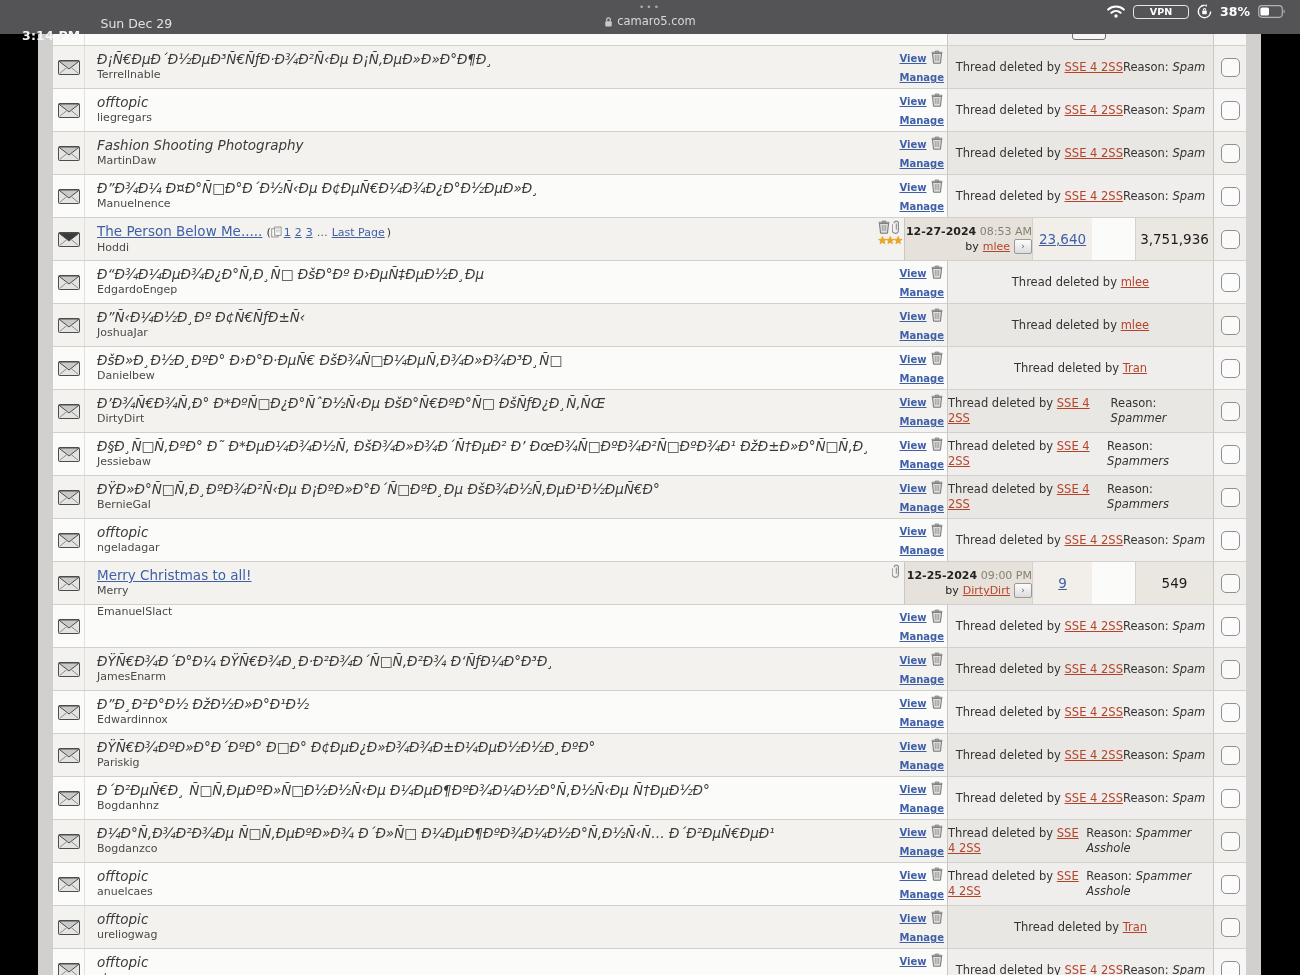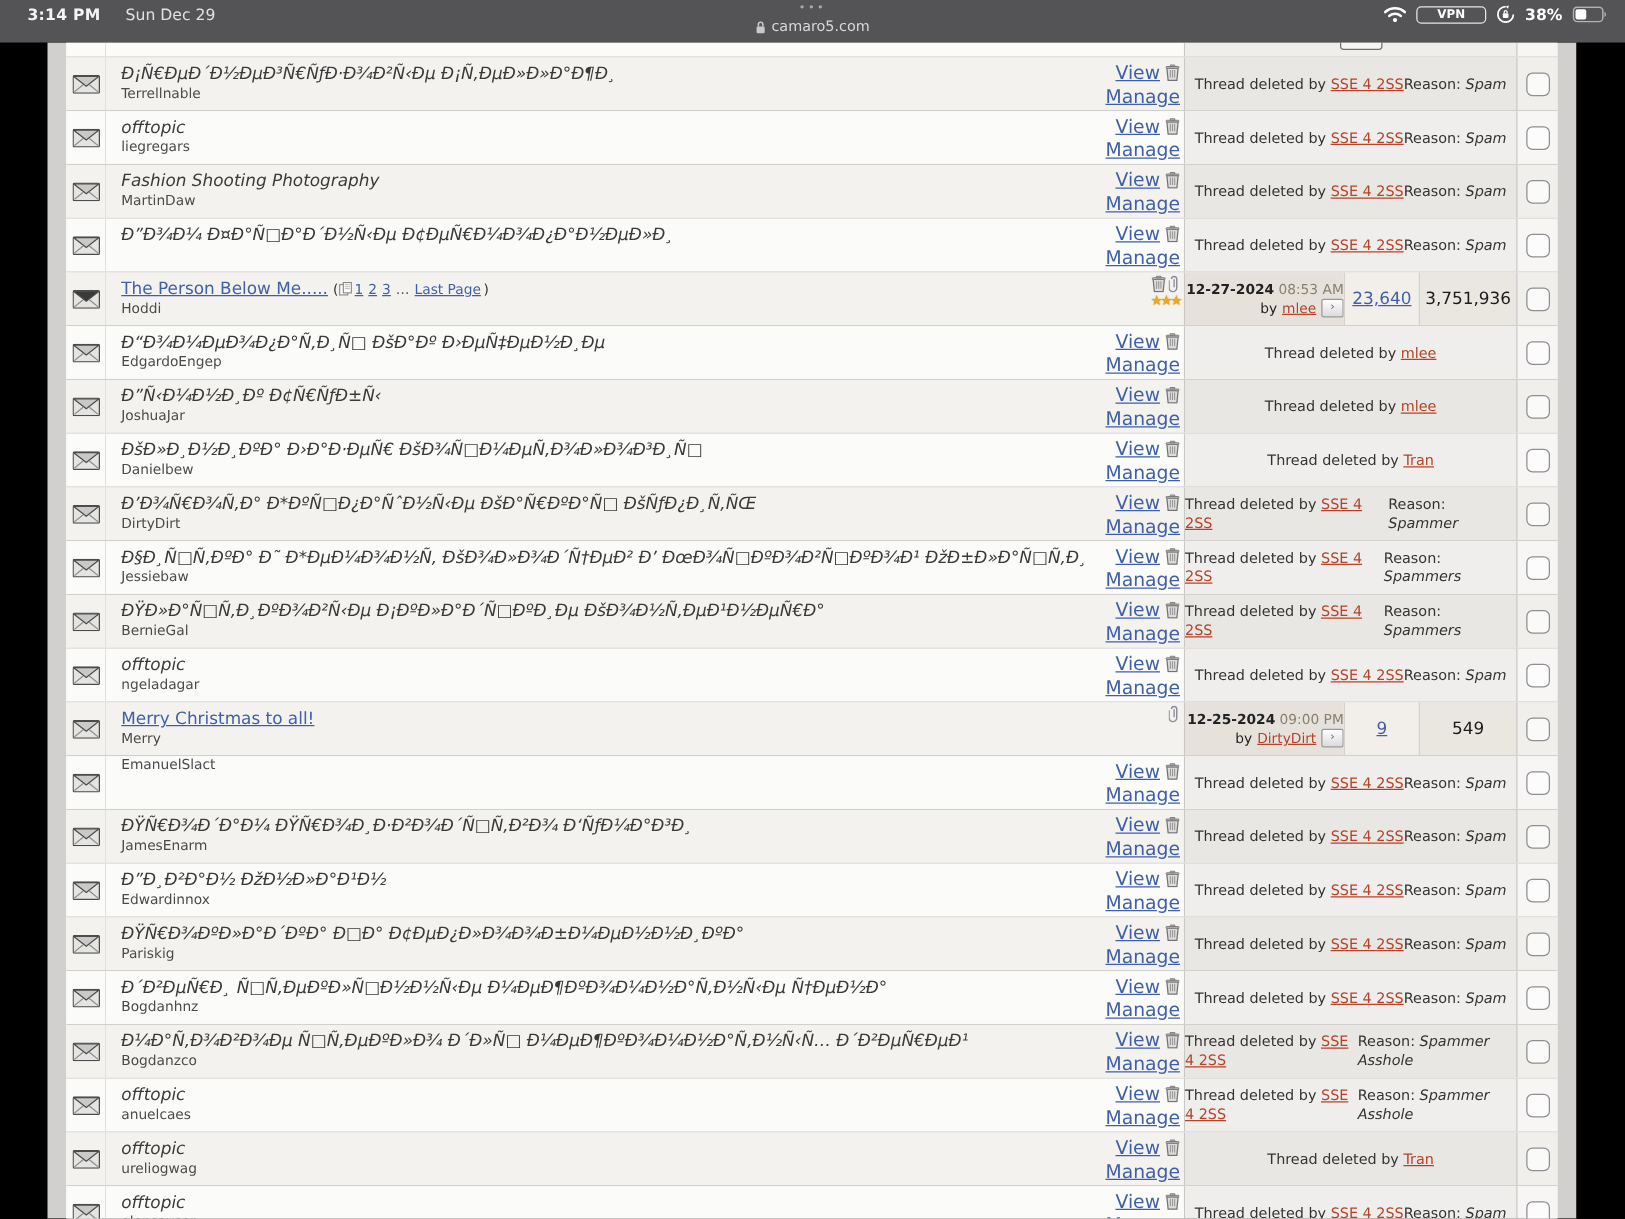--- a/index.html
+++ b/index.html
@@ -3,21 +3,21 @@
 <meta charset="utf-8">
 <style>
   html,body{margin:0;padding:0;background:#000;}
   .app{position:relative;width:1300px;height:975px;overflow:hidden;background:#000;
        font-family:"DejaVu Sans","Liberation Sans",sans-serif;-webkit-font-smoothing:antialiased;}
 
   
   .statusbar{position:absolute;left:0;top:0;width:100%;height:34px;background:#545456;z-index:5;}
   .sb-left{position:absolute;left:22px;top:4px;display:flex;gap:20px;align-items:center;
            color:#f4f4f5;font-size:12.5px;}
-  .sb-time{font-weight:bold;letter-spacing:.2px;}
+  .sb-time{font-weight:bold;letter-spacing:.2px;margin-top:24px;}
   .sb-date{color:#ededee;font-weight:normal;opacity:.92;}
   .sb-center{position:absolute;left:0;right:0;top:0;display:flex;flex-direction:column;align-items:center;}
   .sb-dots{color:#a9a9ad;font-size:9px;letter-spacing:2px;line-height:10px;margin-top:2px;}
   .sb-url{display:flex;align-items:center;gap:4px;color:#d8d8da;font-size:11.5px;line-height:13px;margin-top:3px;}
   .sb-right{position:absolute;right:14px;top:4px;display:flex;align-items:center;gap:8px;color:#fff;font-size:12.5px;}
   .vpn-badge{border:1px solid rgba(255,255,255,.85);border-radius:4px;font-size:9.5px;padding:0 16px;
              line-height:12px;font-weight:bold;color:#fff;}
   .pct{font-weight:bold;}
 
   
@@ -33,21 +33,21 @@
              border-right:1px solid #e2e0dd;box-sizing:border-box;}
   .cell-title{flex:1 1 auto;background:var(--cellbg);position:relative;overflow:hidden;box-sizing:border-box;}
   .t1{margin:5px 0 0 12px;font-size:13.5px;line-height:17px;color:#3a3a3a;white-space:nowrap;}
   .t1.spam{font-style:italic;}
   .t-link{color:#3f5fa7;text-decoration:underline;font-style:normal;cursor:pointer;}
   .t2{margin:0 0 0 12px;font-size:11px;line-height:14px;color:#4a4a4a;}
   .pager{font-size:11px;color:#333;font-style:normal;margin-left:4px;}
   .pager a{color:#3f5fa7;text-decoration:underline;margin:0 2px;cursor:pointer;}
   .pager .ell{color:#555;margin:0 2px;}
 
-  .vm{position:absolute;right:3px;top:4px;text-align:right;font-size:15px;line-height:17px;}
+  .vm{position:absolute;right:3px;top:4px;font-size:10px;line-height:17px;font-weight:bold;}
   .vm a{color:#3f5fa7;text-decoration:underline;cursor:pointer;}
   .vm .trash{display:inline-block;vertical-align:-2px;margin-left:4px;}
 
   .cell-status{width:266px;flex:0 0 266px;background:var(--statusbg);border-left:1px solid #c9c7c4;
                display:flex;flex-direction:row;align-items:center;justify-content:center;
                font-size:11.5px;line-height:15px;color:#333;box-sizing:border-box;}
   .cell-status a{color:#b5432a;text-decoration:underline;cursor:pointer;}
   .reason-val{font-style:italic;}
 
   .cell-date{width:128px;flex:0 0 128px;background:var(--datebg);border-left:1px solid #c9c7c4;
@@ -55,21 +55,21 @@
              padding-right:0;font-size:11px;line-height:15px;color:#222;box-sizing:border-box;}
   .d-time{color:#87816f;}
   .d-by{display:flex;align-items:center;gap:4px;}
   .d-by a{color:#b5432a;text-decoration:underline;cursor:pointer;}
   .go-btn{width:16px;height:13px;border:1px solid #999;border-radius:2px;background:linear-gradient(#fdfdfd,#dcdcdc);
           display:inline-flex;align-items:center;justify-content:center;font-size:9px;color:#666;cursor:pointer;}
   .cell-replies{width:60px;flex:0 0 60px;background:var(--repbg);border-left:1px solid #d5d2cd;
                 display:flex;align-items:center;justify-content:center;font-size:13.5px;box-sizing:border-box;}
   .cell-replies a{color:#3f5fa7;text-decoration:underline;cursor:pointer;}
   .cell-views{width:78px;flex:0 0 78px;background:var(--viewbg);border-left:1px solid #d5d2cd;
-              display:flex;align-items:center;justify-content:center;font-size:13.5px;color:#1c1c1c;box-sizing:border-box;}
+              display:flex;align-items:center;justify-content:center;font-size:13.5px;color:#1c1c1c;box-sizing:border-box;margin-left:43px;}
 
   .cell-check{width:33px;flex:0 0 33px;background:var(--checkbg);border-left:1px solid #c9c7c4;
               display:flex;align-items:center;justify-content:center;box-sizing:border-box;}
   .checkbox{width:17px;height:17px;border:1.6px solid #8e8e93;border-radius:5px;background:rgba(255,255,255,.65);cursor:pointer;}
 
   .attach-block{position:absolute;right:3px;top:2px;display:flex;flex-direction:column;align-items:flex-end;}
   .attach-row{display:flex;align-items:center;gap:2px;}
   .stars{font-size:11px;letter-spacing:-2px;color:#f2a71b;text-shadow:0 0 1px #b07a00;line-height:12px;margin-top:1px;}
 
   
@@ -225,20 +225,21 @@
               <div class="cell-icon">
                 <svg width="22" height="15" viewBox="0 0 22 15">
 
     <rect x="0.5" y="0.5" width="21" height="14" rx="1" fill="#e4e4e2" stroke="#4c4c4c"></rect>
     <path d="M1,1.2 L11,9 L21,1.2 L21,1 L1,1 Z" fill="#c9c9c7" stroke="#4c4c4c" stroke-width="1"></path>
     <path d="M1.5,13.5 L8.5,7.8 M20.5,13.5 L13.5,7.8" stroke="#8b8b89" stroke-width="1"></path>
   </svg>
               </div>
               <div class="cell-title">
                 <div class="t1 spam">Ð”Ð¾Ð¼ Ð¤Ð°Ñ□Ð°Ð´Ð½Ñ‹Ðµ Ð¢ÐµÑ€Ð¼Ð¾Ð¿Ð°Ð½ÐµÐ»Ð¸</div>
+                <div class="t2">Manuelnence</div>
                 <div class="vm">
                   <div><a>View</a><span class="trash"><svg width="12" height="14" viewBox="0 0 12 14">
     <path d="M1.5,3.4 h9 l-1,9.8 h-7 z" fill="#dddddd" stroke="#737373"></path>
     <rect x="0.8" y="2.2" width="10.4" height="1.3" rx="0.6" fill="#c5c5c5" stroke="#737373" stroke-width="0.7"></rect>
     <path d="M4.2,1 h3.6 v1.2 h-3.6 z" fill="#c5c5c5" stroke="#737373" stroke-width="0.7"></path>
     <path d="M4.3,5 v6 M6,5 v6 M7.7,5 v6" stroke="#9a9a9a" stroke-width="0.9"></path>
   </svg></span></div>
                     <div><a>Manage</a></div>
                 </div>
               </div>

